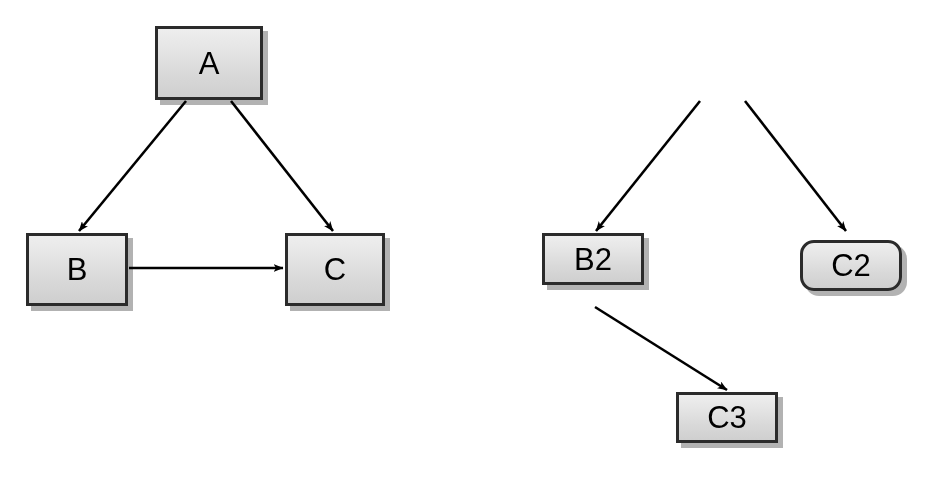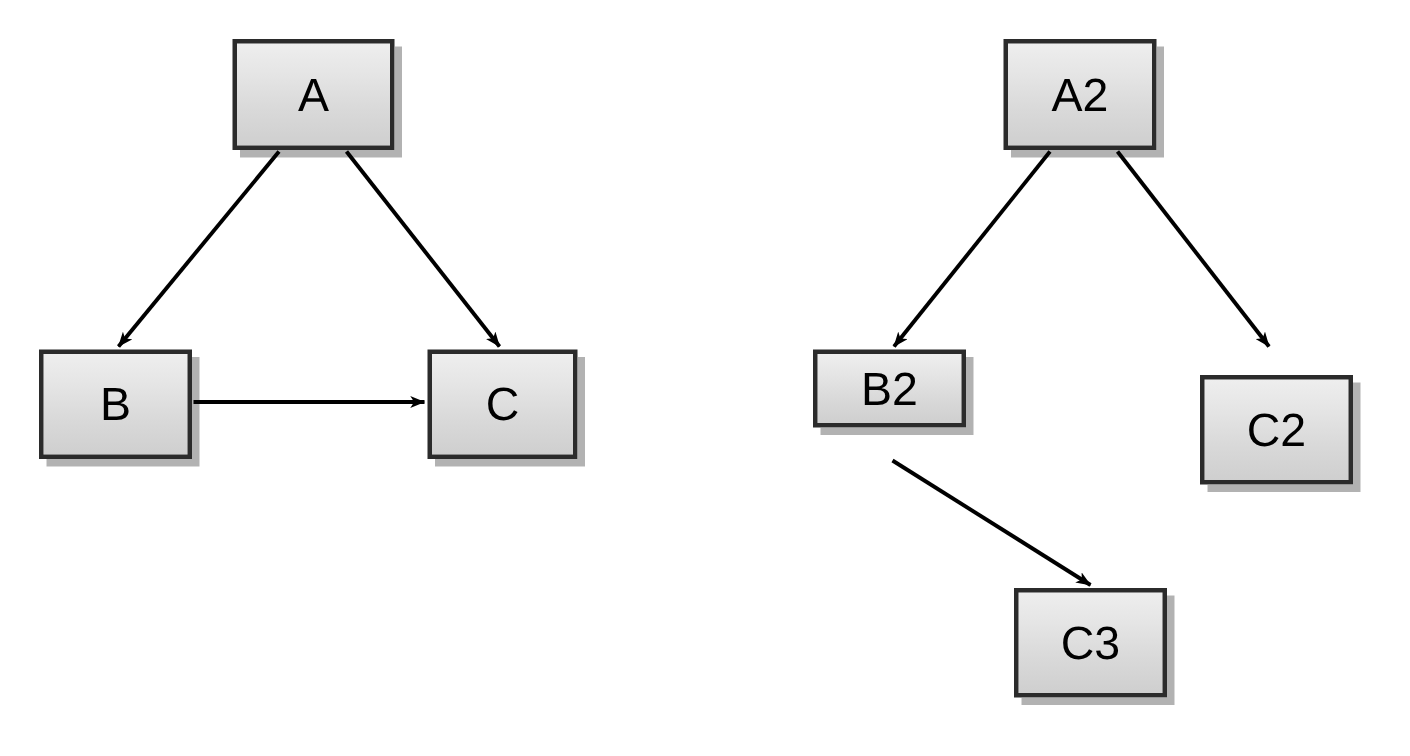--- a/index.html
+++ b/index.html
@@ -70,26 +70,23 @@
   <div class="node" style="left: 155px; top: 26px; width: 108px; height: 74px;">
     <span class="node-label">A</span>
   </div>
   <div class="node" style="left: 26px; top: 233px; width: 102px; height: 73px;">
     <span class="node-label">B</span>
   </div>
   <div class="node" style="left: 285px; top: 233px; width: 100px; height: 73px;">
     <span class="node-label">C</span>
   </div>
 
-  <div class="node" style="left: 669px; top: 26px; width: 102px; height: 74px;">
-    <span class="node-label">A2</span>
-  </div>
   <div class="node" style="left: 542px; top: 233px; width: 102px; height: 52px;">
     <span class="node-label">B2</span>
   </div>
-  <div class="node" style="left: 800px; top: 250px; width: 102px; height: 73px;">
+  <div class="node" style="left: 800px; top: 240px; width: 102px; height: 51px; border-radius: 14px;">
     <span class="node-label">C2</span>
   </div>
-  <div class="node" style="left: 676px; top: 392px; width: 102px; height: 73px;">
+  <div class="node" style="left: 676px; top: 392px; width: 102px; height: 51px;">
     <span class="node-label">C3</span>
   </div>
 
 </div>
 
 </body></html>

